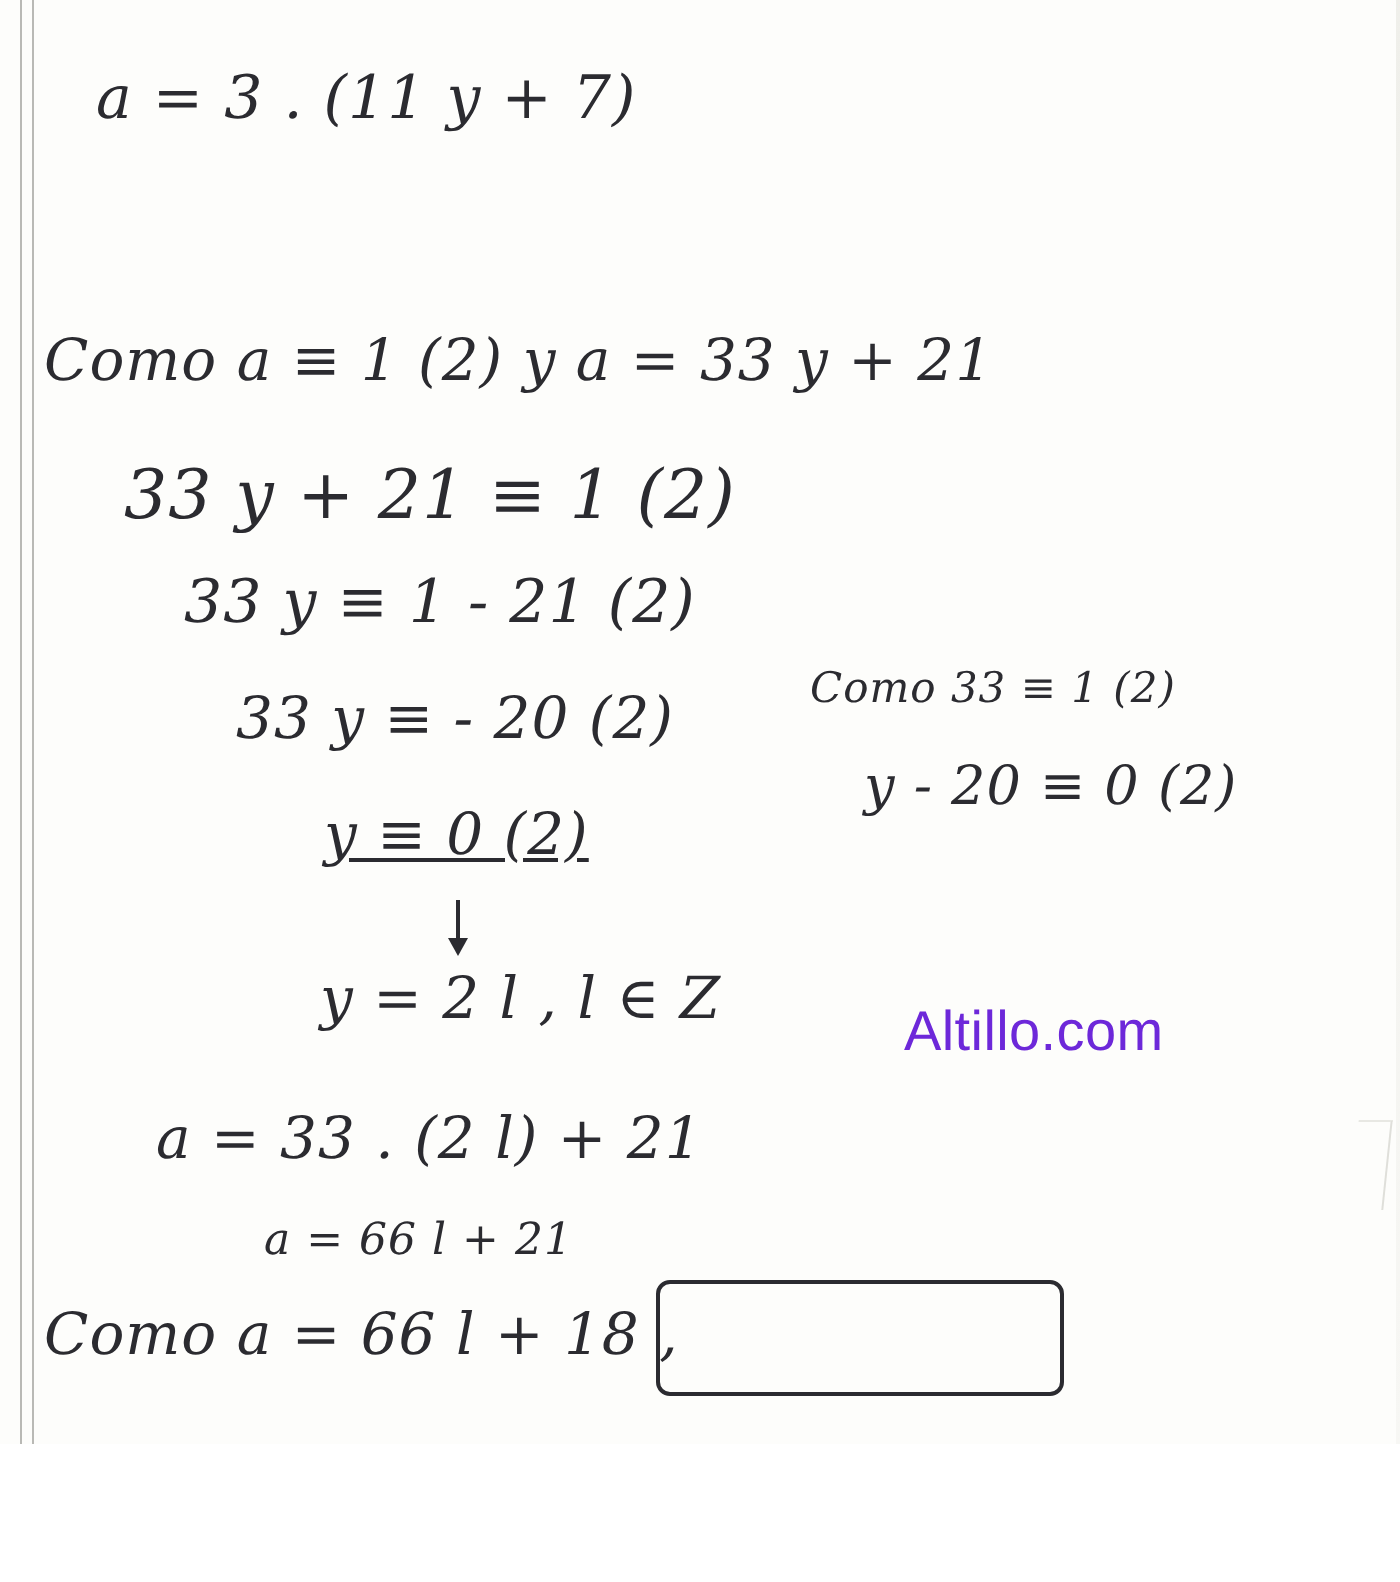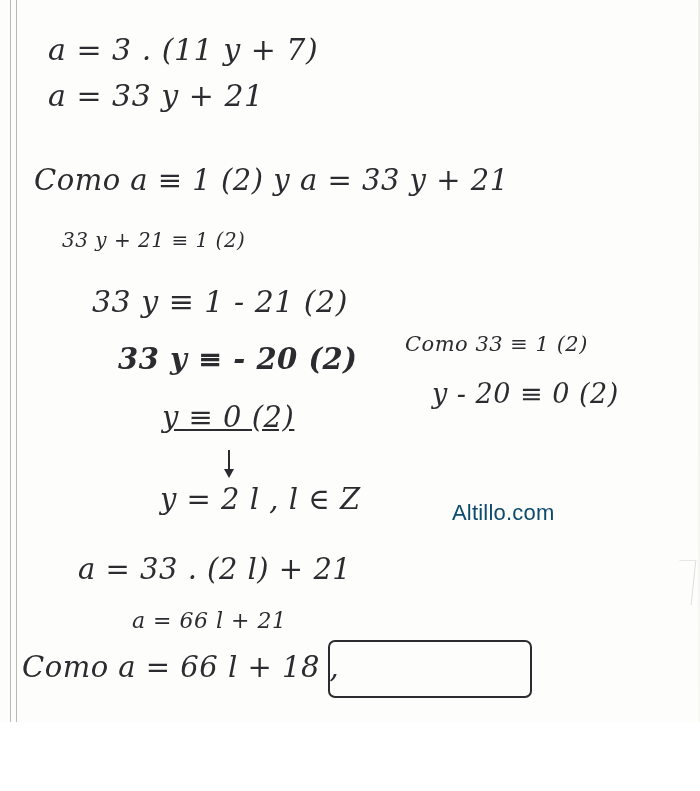--- a/index.html
+++ b/index.html
@@ -56,22 +56,22 @@
     white-space: nowrap;
     font-style: italic;
     letter-spacing: .5px;
   }
   
   .watermark {
     position: absolute;
     left: 452px;
     top: 500px;
     font-family: "Liberation Sans", sans-serif;
-    font-size: 22px;
-    color: #0c4a6e;
+    font-size: 28px;
+    color: #6d28d9;
     letter-spacing: .2px;
   }
   
   .boxed {
     position: absolute;
     left: 328px;
     top: 640px;
     width: 200px;
     height: 54px;
     border: 2px solid #2b2b30;
@@ -100,29 +100,28 @@
 
 <div id="page">
 
   <div class="margin-line l1"></div>
   <div class="margin-line l2"></div>
   <div class="page-edge-right"></div>
   <div class="corner-fold"></div>
 
   <div class="hw" style="left:48px; top:32px; font-size:30px;">a = 3 . (11 y + 7)</div>
 
-  <div class="hw" style="left:48px; top:78px; font-size:30px;">a = 33 y + 21</div>
 
-  <div class="hw" style="left:22px; top:163px; font-size:29px;margin-left:12px;">Como  a ≡ 1 (2)   y  a = 33 y + 21</div>
+  <div class="hw" style="left:22px; top:163px; font-size:29px;">Como  a ≡ 1 (2)   y  a = 33 y + 21</div>
 
-  <div class="hw" style="left:62px; top:228px; font-size:20px;">33 y + 21 ≡ 1 (2)</div>
+  <div class="hw" style="left:62px; top:228px; font-size:34px;">33 y + 21 ≡ 1 (2)</div>
 
   <div class="hw" style="left:92px; top:284px; font-size:30px;">33 y ≡ 1 - 21 (2)</div>
 
-  <div class="hw" style="left:118px; top:342px; font-size:29px;font-weight:bold;">33 y ≡ - 20 (2)</div>
+  <div class="hw" style="left:118px; top:342px; font-size:29px;">33 y ≡ - 20 (2)</div>
 
   <div class="hw" style="left:162px; top:400px; font-size:29px;text-decoration:underline;">y ≡ 0 (2)</div>
 
   <div class="arrow-down"></div>
 
   <div class="hw" style="left:160px; top:482px; font-size:29px;">y = 2 l  , l ∈ Z</div>
 
   <div class="hw" style="left:78px; top:552px; font-size:29px;">a = 33 . (2 l) + 21</div>
 
   <div class="hw" style="left:132px; top:608px; font-size:22px;">a = 66 l + 21</div>

